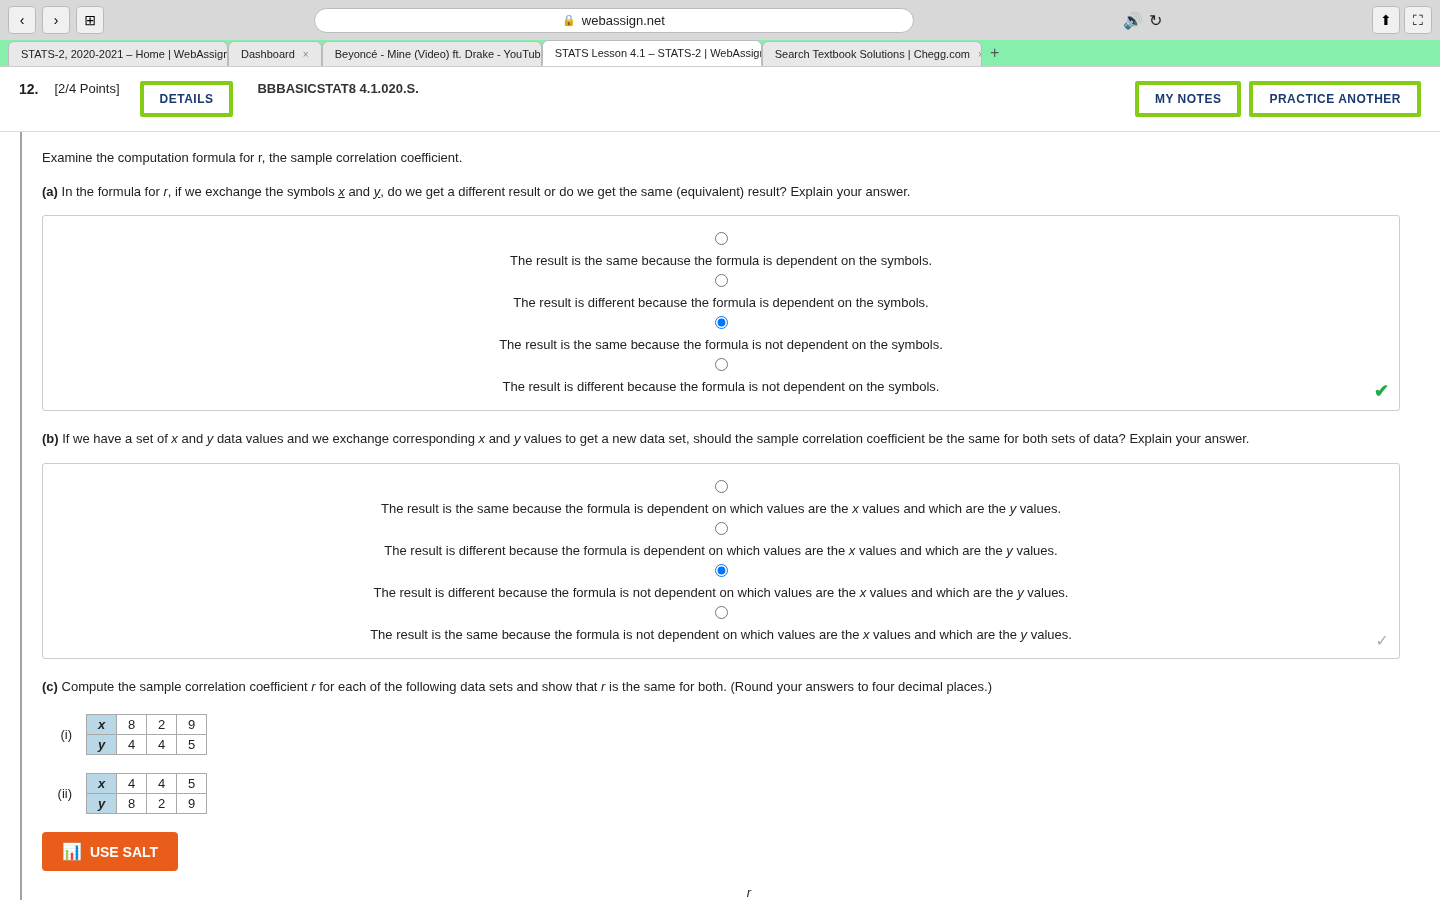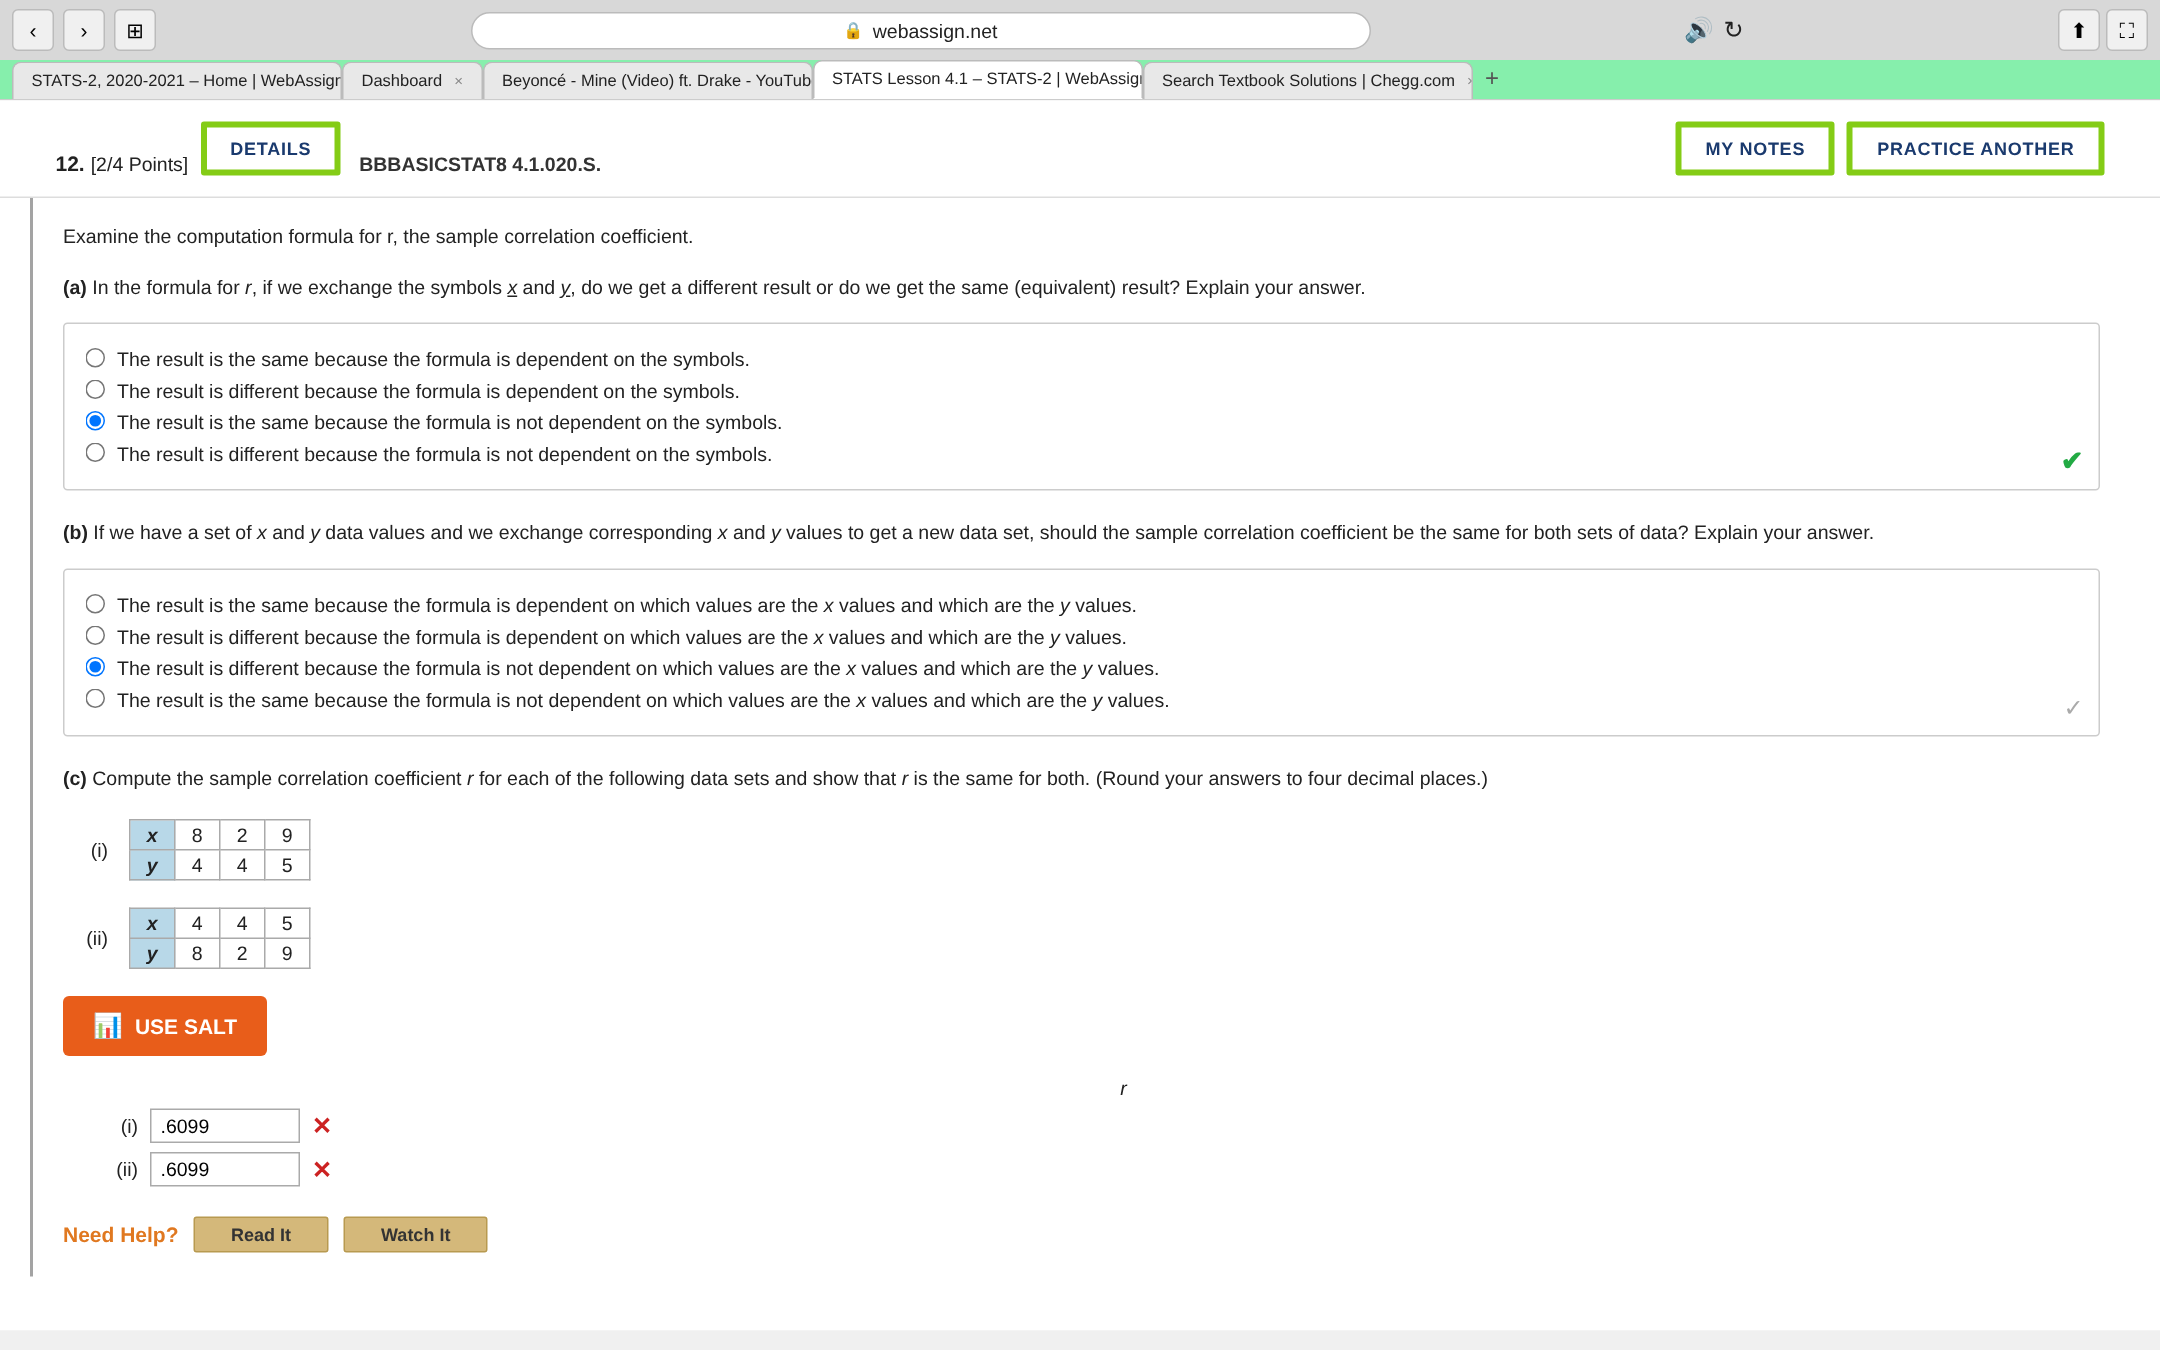--- a/index.html
+++ b/index.html
@@ -17,36 +17,36 @@
     .browser-tabs { display: flex; align-items: flex-end; padding: 0 8px; background: #86efac; overflow: hidden; }
     .tab { padding: 6px 12px; background: #e8e8e8; border: 1px solid #bbb; border-bottom: none; border-radius: 6px 6px 0 0; font-size: 11px; cursor: pointer; max-width: 220px; white-space: nowrap; overflow: hidden; text-overflow: ellipsis; display: flex; align-items: center; gap: 4px; }
     .tab.active { background: white; border-bottom: 1px solid white; z-index: 1; }
     .tab .tab-close { font-size: 10px; color: #888; margin-left: 4px; }
     .tab-new { width: 26px; height: 26px; display: flex; align-items: center; justify-content: center; cursor: pointer; font-size: 16px; color: #555; }
 
     
     .page-content { background: white; min-height: 820px; }
 
     
-    .question-header { display: flex; align-items: flex-end; padding: 14px 37px; gap: 4px; border-bottom: 1px solid #ddd; background: white; flex-wrap: wrap; }
+    .question-header { display: flex; align-items: flex-start; padding: 14px 19px; gap: 16px; border-bottom: 1px solid #ddd; background: white; flex-wrap: wrap; }
     .question-number { font-weight: bold; font-size: 14px; white-space: nowrap; }
     .points-badge { font-size: 13px; margin-right: 4px; }
     .header-btn { border: 4px solid #84cc16; color: #1a3a6e; background: white; padding: 7px 16px; font-size: 12px; font-weight: bold; cursor: pointer; border-radius: 2px; letter-spacing: 0.5px; }
     .problem-code { font-size: 13px; font-weight: bold; color: #333; margin-left: 8px; margin-right: auto; }
     .header-btns-right { display: flex; gap: 8px; }
 
     
     .question-body { border-left: 2px solid #a3a3a3; margin: 0 20px; padding: 16px 20px; background: white; }
 
     
     .part-intro { font-size: 13px; margin-bottom: 14px; line-height: 1.5; }
 
     
     .radio-group { border: 1px solid #ccc; border-radius: 3px; padding: 10px 14px; margin-bottom: 18px; background: white; position: relative; }
-    .radio-option { display: flex; align-items: flex-start; gap: 8px; margin: 6px 0; font-size: 13px; cursor: pointer; }
+    .radio-option { display: flex; align-items: center; gap: 8px; margin: 6px 0; font-size: 13px; cursor: pointer; flex-direction: column; }
     .radio-option input[type="radio"] { cursor: pointer; }
     .check-mark { position: absolute; bottom: 8px; right: 10px; color: #22aa44; font-size: 18px; font-weight: bold; }
     .check-mark-gray { position: absolute; bottom: 8px; right: 10px; color: #aaa; font-size: 16px; }
 
     
     .data-table-section { margin: 18px 0; }
     .data-table-wrapper { display: flex; align-items: center; gap: 8px; margin-bottom: 8px; }
     .roman-label { font-size: 13px; margin-right: 6px; min-width: 30px; text-align: right; }
     table.data-tbl { border-collapse: collapse; font-size: 13px; }
     table.data-tbl td { border: 1px solid #aaa; padding: 2px 10px; text-align: center; min-width: 30px; }

